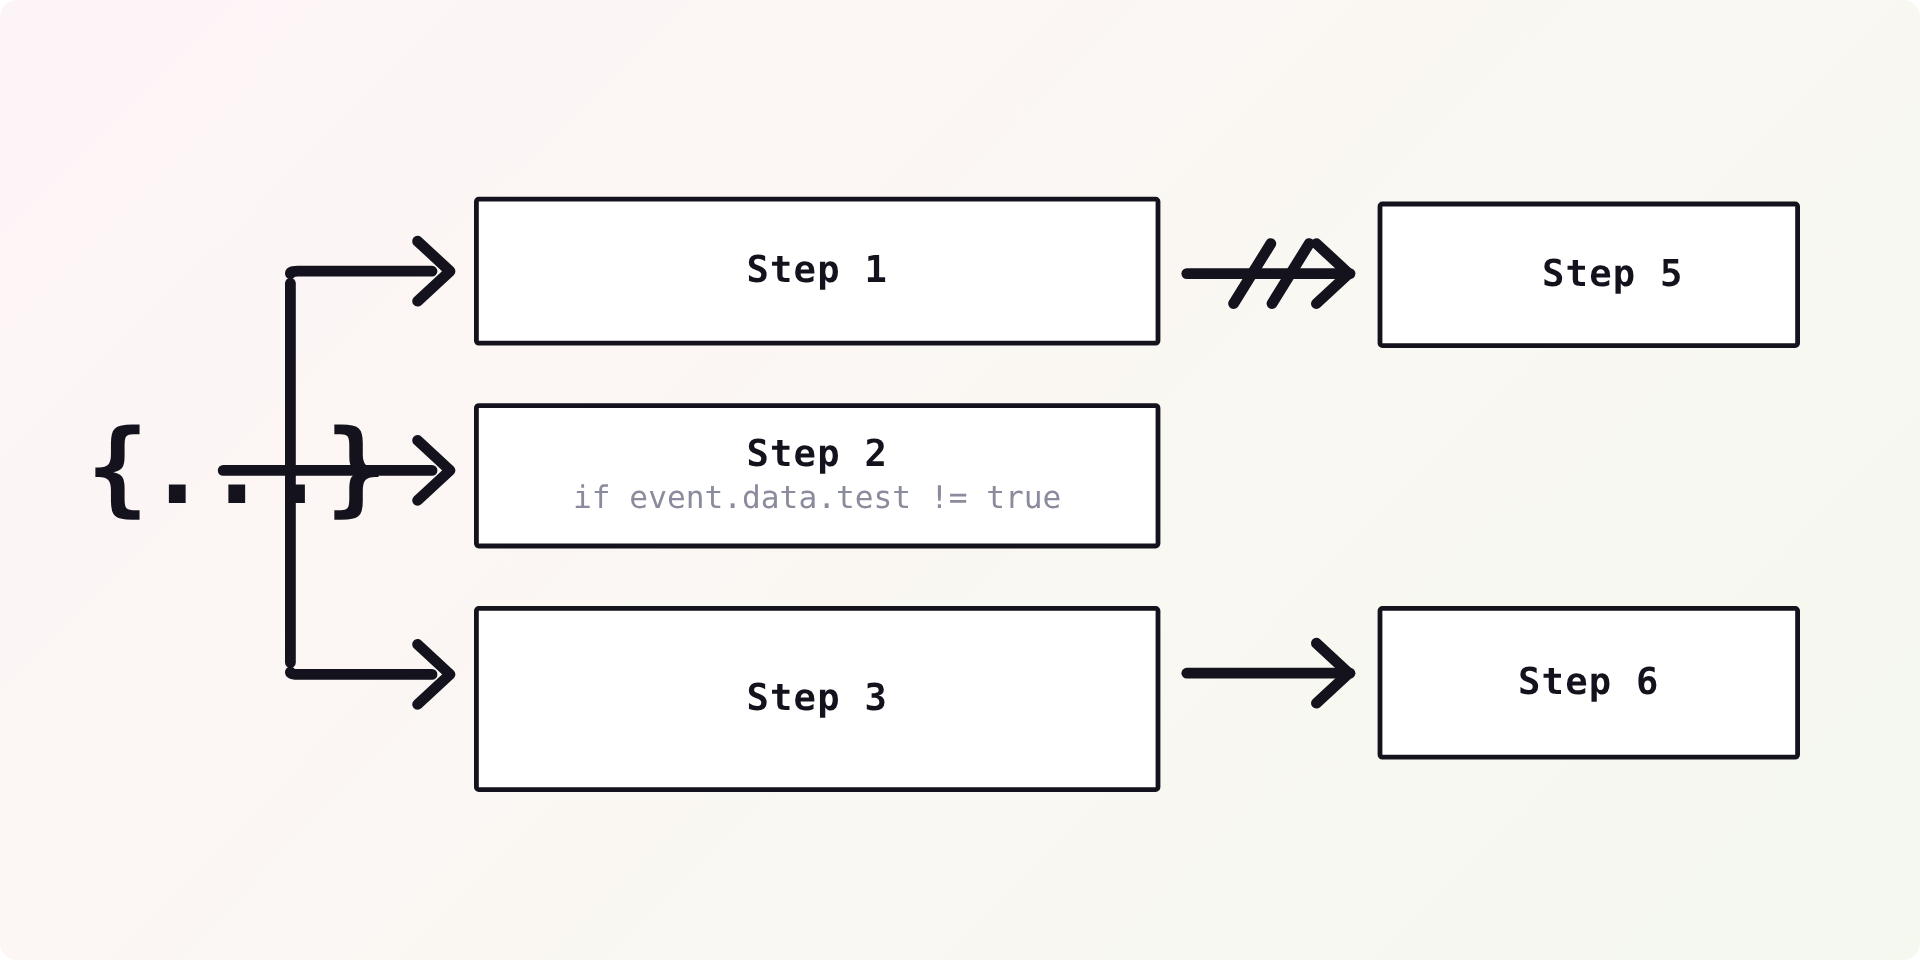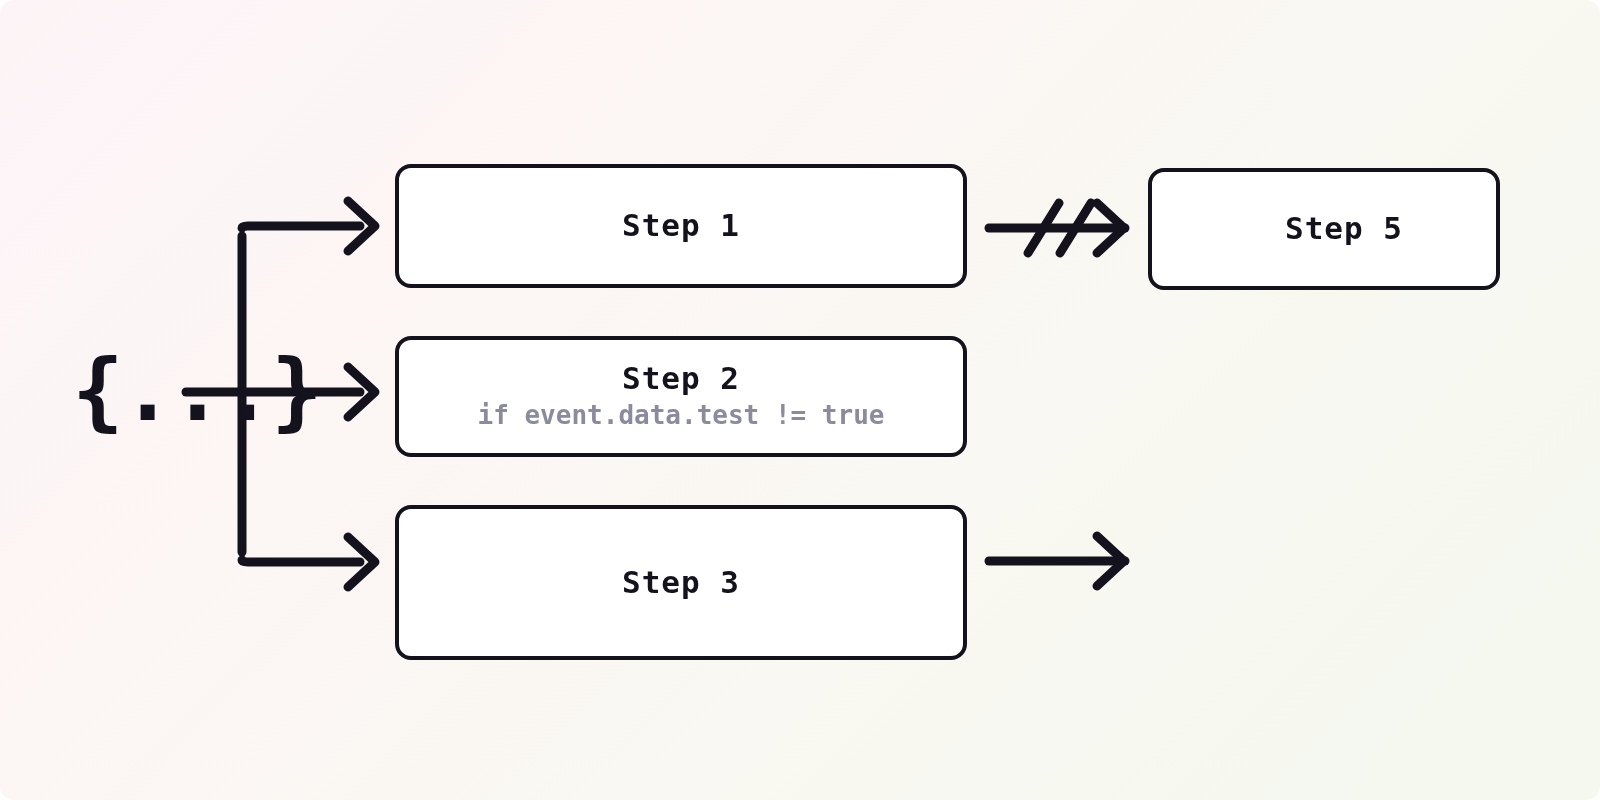--- a/index.html
+++ b/index.html
@@ -34,39 +34,39 @@
     line-height:1;
     color:#14131d;
     letter-spacing:-2px;
     white-space:nowrap;
     user-select:none;
   }
   .step-box {
     position:absolute;
     background:#ffffff;
     border:4px solid #14131d;
-    border-radius:16px;
+    border-radius:4px;
     display:flex;
     flex-direction:column;
     align-items:center;
     justify-content:center;
     text-align:center;
   }
   .step-title {
     font-family:"DejaVu Sans Mono", monospace;
     font-weight:700;
     font-size:31px;
     line-height:1.15;
     color:#14131d;
     letter-spacing:1px;
     white-space:nowrap;
   }
   .step-cond {
     font-family:"DejaVu Sans Mono", monospace;
-    font-weight:700;
+    font-weight:400;
     font-size:26px;
     line-height:1.25;
     color:#8b8b9e;
     letter-spacing:0px;
     white-space:nowrap;
     margin-top:2px;
   }
 </style>
 </head>
 <body>
@@ -127,14 +127,17 @@
   </div>
 
   <div class="step-box" style="left:395px; top:505px; width:572px; height:155px;">
     <div class="step-title">Step 3</div>
   </div>
 
   <div class="step-box" style="left:1148px; top:168px; width:352px; height:122px;padding-left:40px;">
     <div class="step-title">Step 5</div>
   </div>
 
+  <div class="step-box" style="left:1148px; top:505px; width:352px; height:128px;">
+    <div class="step-title">Step 6</div>
+  </div>
 
 </div>
 
 </body></html>

